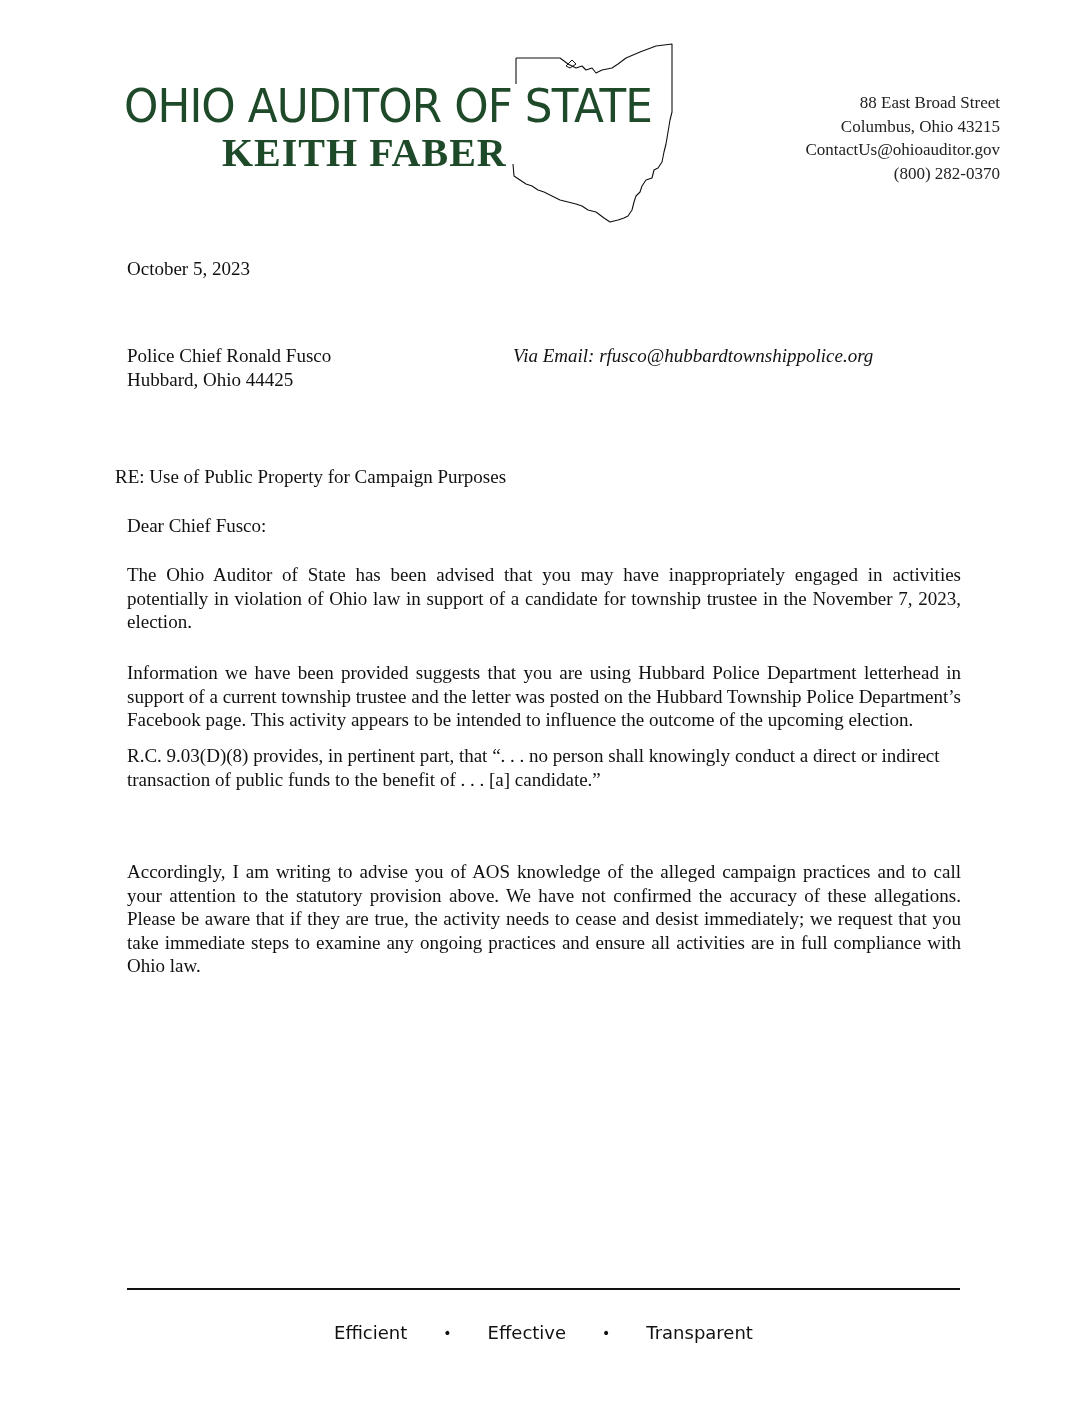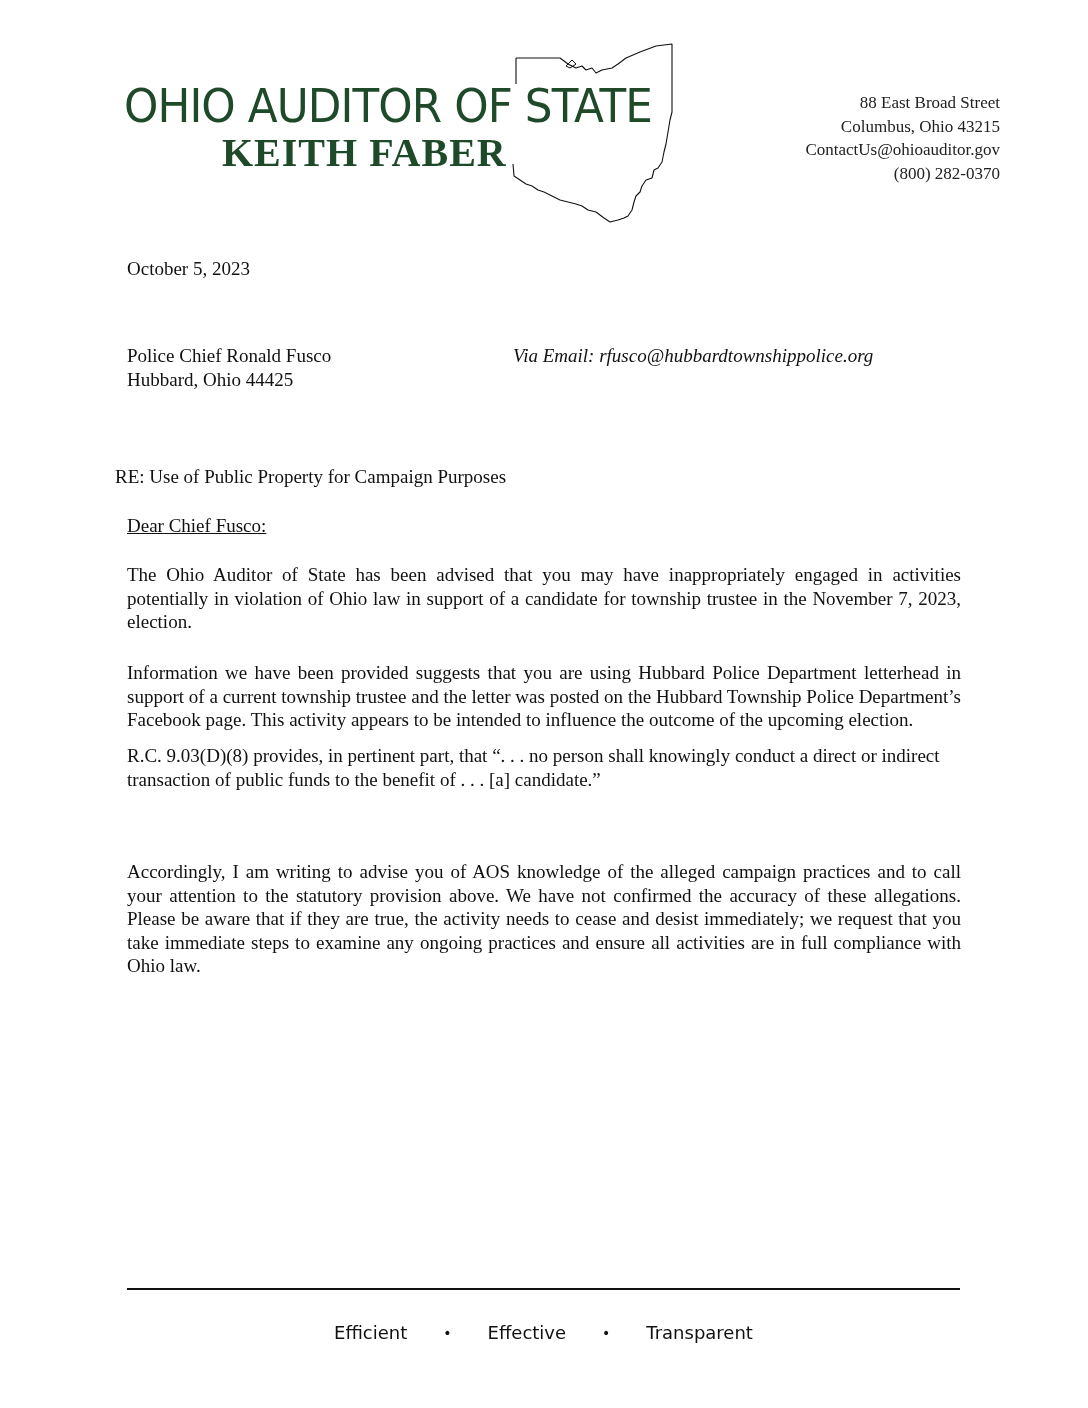--- a/index.html
+++ b/index.html
@@ -15,21 +15,21 @@
   .ohio-map { left: 500px; top: 40px; width: 190px; height: 190px; }
   .address { left: 760px; top: 91px; width: 240px; text-align: right;
              font-family: "Liberation Serif", serif; font-size: 17px; line-height: 23.5px; color: #222; }
   .address div { white-space: nowrap; }
   .body-text { font-size: 19px; line-height: 23.5px; color: #111; }
   .date { left: 127px; top: 257px; }
   .recipient { left: 127px; top: 344px; }
   .recipient div { white-space: nowrap; }
   .via-email { left: 513px; top: 344px; font-style: italic; white-space: nowrap; }
   .re-line { left: 115px; top: 465px; white-space: nowrap; }
-  .salutation { left: 127px; top: 514px; white-space: nowrap; text-decoration: underline; }
+  .salutation { left: 127px; top: 514px; white-space: nowrap; }
   .para { left: 127px; width: 834px; text-align: justify; }
   .p1 { top: 563px; }
   .p2 { top: 661px; }
   .p3 { top: 744px; text-align: left; }
   .p4 { top: 860px; }
   .footer-rule { left: 127px; top: 1288px; width: 833px; height: 2px; background: #111; }
   .footer-motto { left: 127px; top: 1300px; width: 833px; display: flex; justify-content: center;
                   align-items: center; font-family: "DejaVu Sans", sans-serif; font-size: 18px; color: #111; margin-top: 22px; }
   .footer-motto .sep { margin: 0 36px; font-size: 14px; }
 </style>

